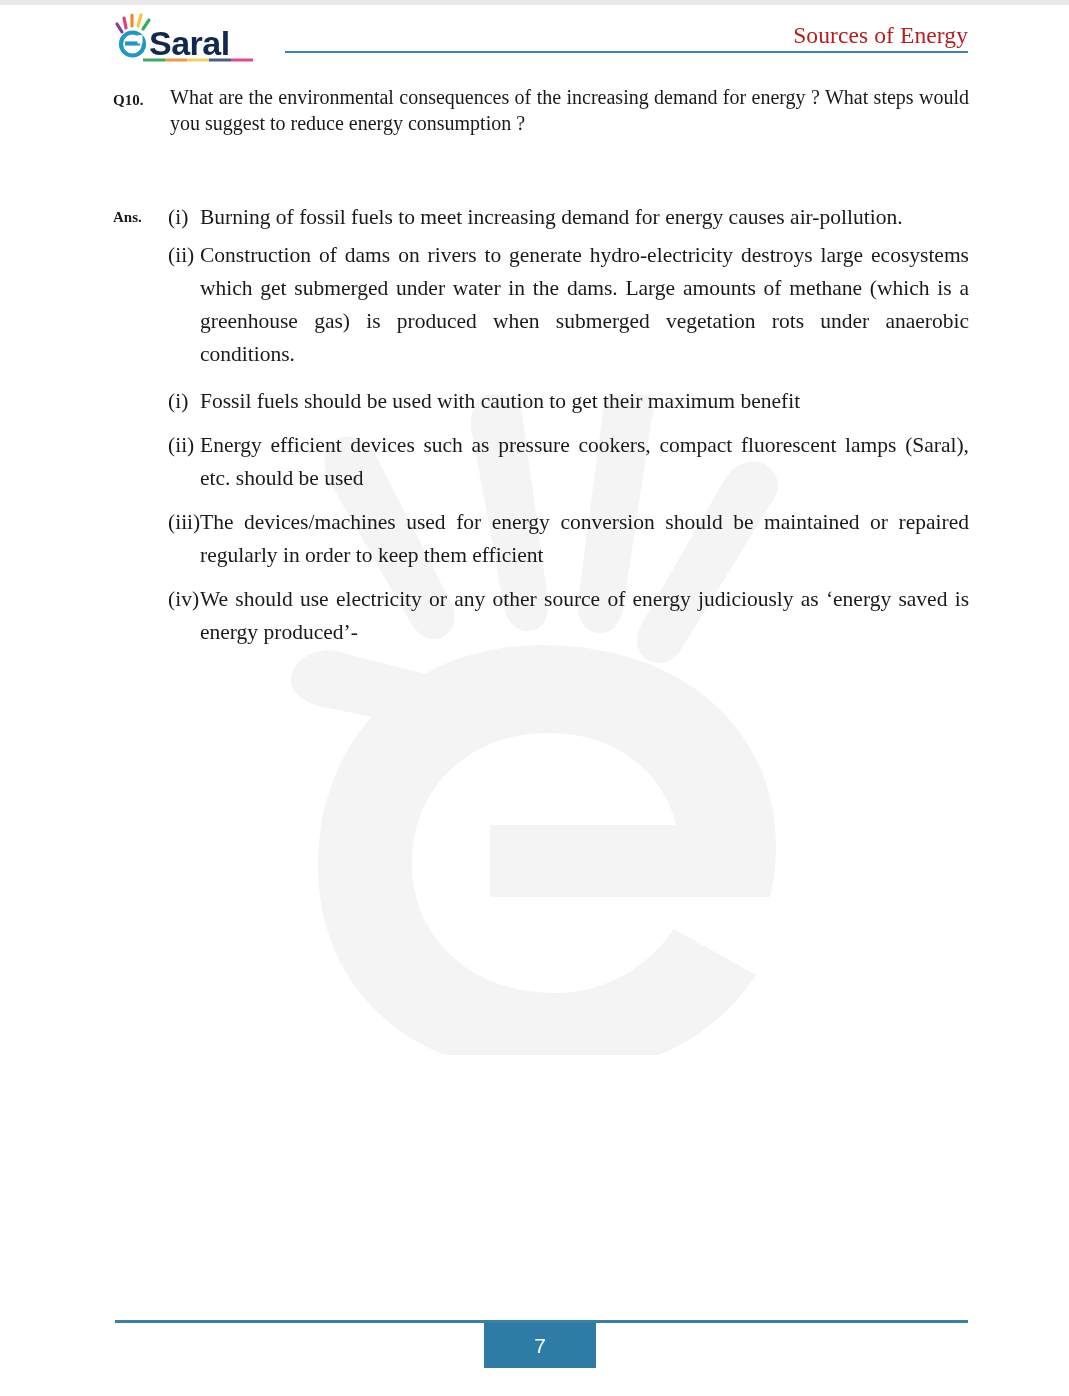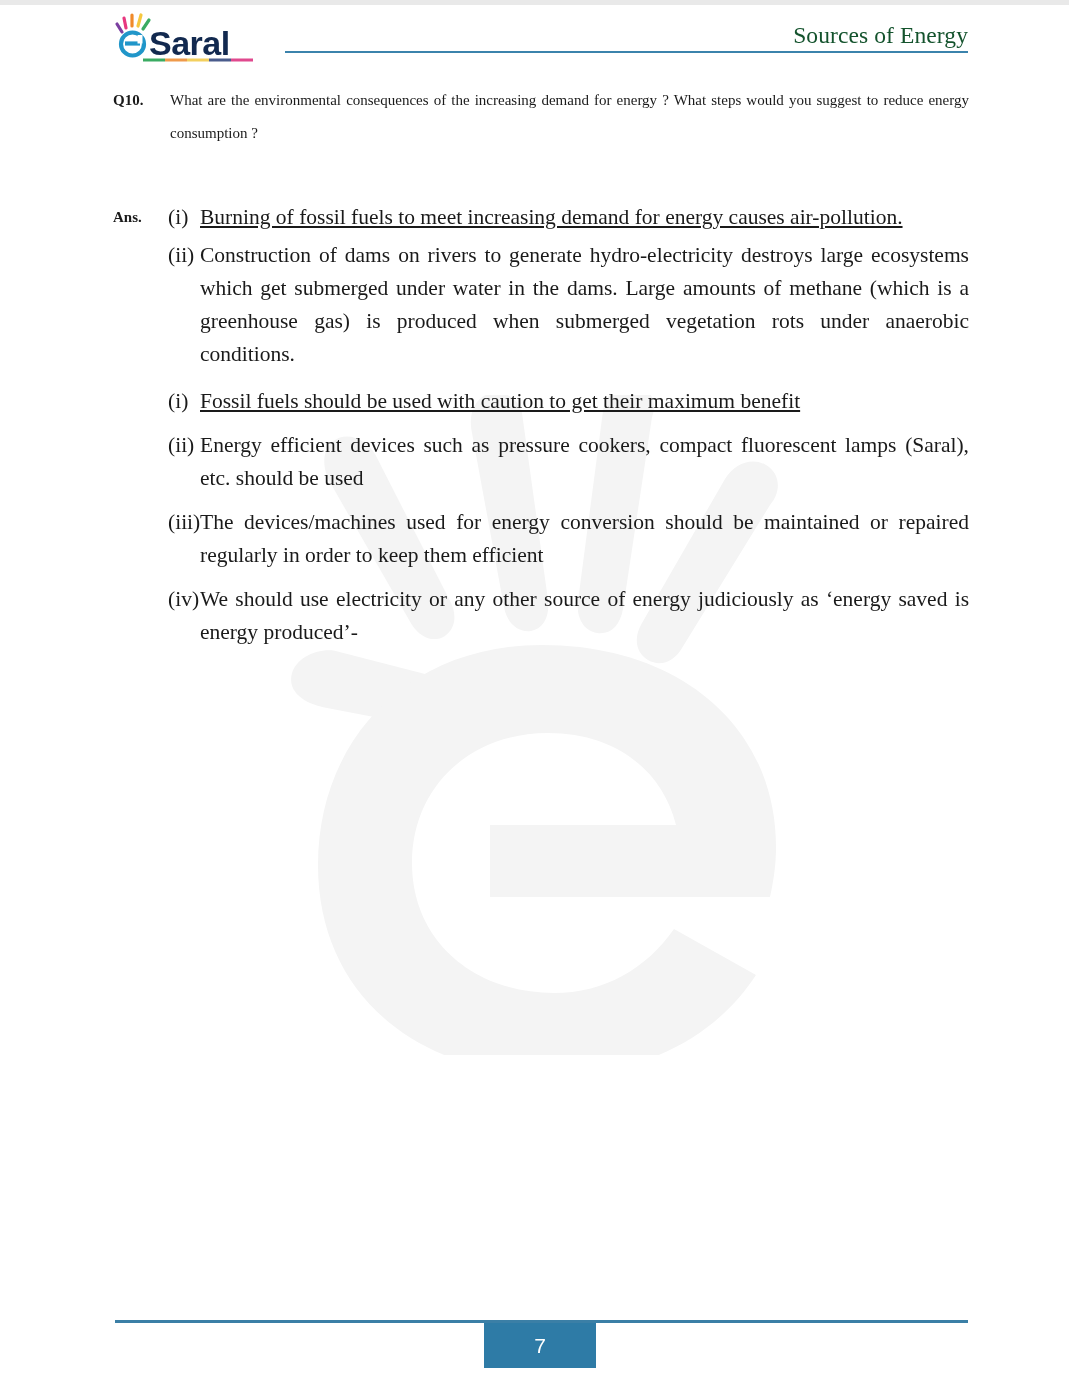--- a/index.html
+++ b/index.html
@@ -63,21 +63,21 @@
     height: 2px;
     background: #3b83ac;
   }
   .header-title {
     position: absolute;
     right: 101px;
     top: 16px;
     font-size: 23.5px;
     line-height: 1.2;
     letter-spacing: .1px;
-    color: #14532d;
+    color: #b91c1c;
     white-space: nowrap;
   }
 
   
   .content {
     position: absolute;
     left: 0; top: 0;
     width: 1069px;
     z-index: 2;
   }
@@ -108,22 +108,22 @@
   .text-col {
     flex: 1 1 auto;
     font-size: 21.5px;
     line-height: 33px;
   }
 
   .para {
     margin: 0;
     text-align: justify;
     text-justify: inter-word;
-    font-size: 15px;
-    line-height: 33px;
+    font-size: 20px;
+    line-height: 26px;
   }
   .para.nojust { text-align: left; }
 
   
   .list {
     margin: 0;
     padding: 0;
     list-style: none;
   }
   .list-item {
@@ -140,21 +140,21 @@
     line-height: 33px;
   }
   .marker.wide { width: 32px; }
   .item-text {
     flex: 1 1 auto;
     font-size: 21.5px;
     line-height: 33px;
     text-align: justify;
     text-justify: inter-word;
   }
-  .item-text.nojust { text-align: left; text-decoration: underline; }
+  .item-text.nojust { text-align: left; }
 
   
   .sub-block { margin-top: 14px; }
   .sub-block .list-item { margin-top: 11px; }
 
   .gap-before { margin-top: 12px; }
 
   
   .page-footer {
     position: absolute;

